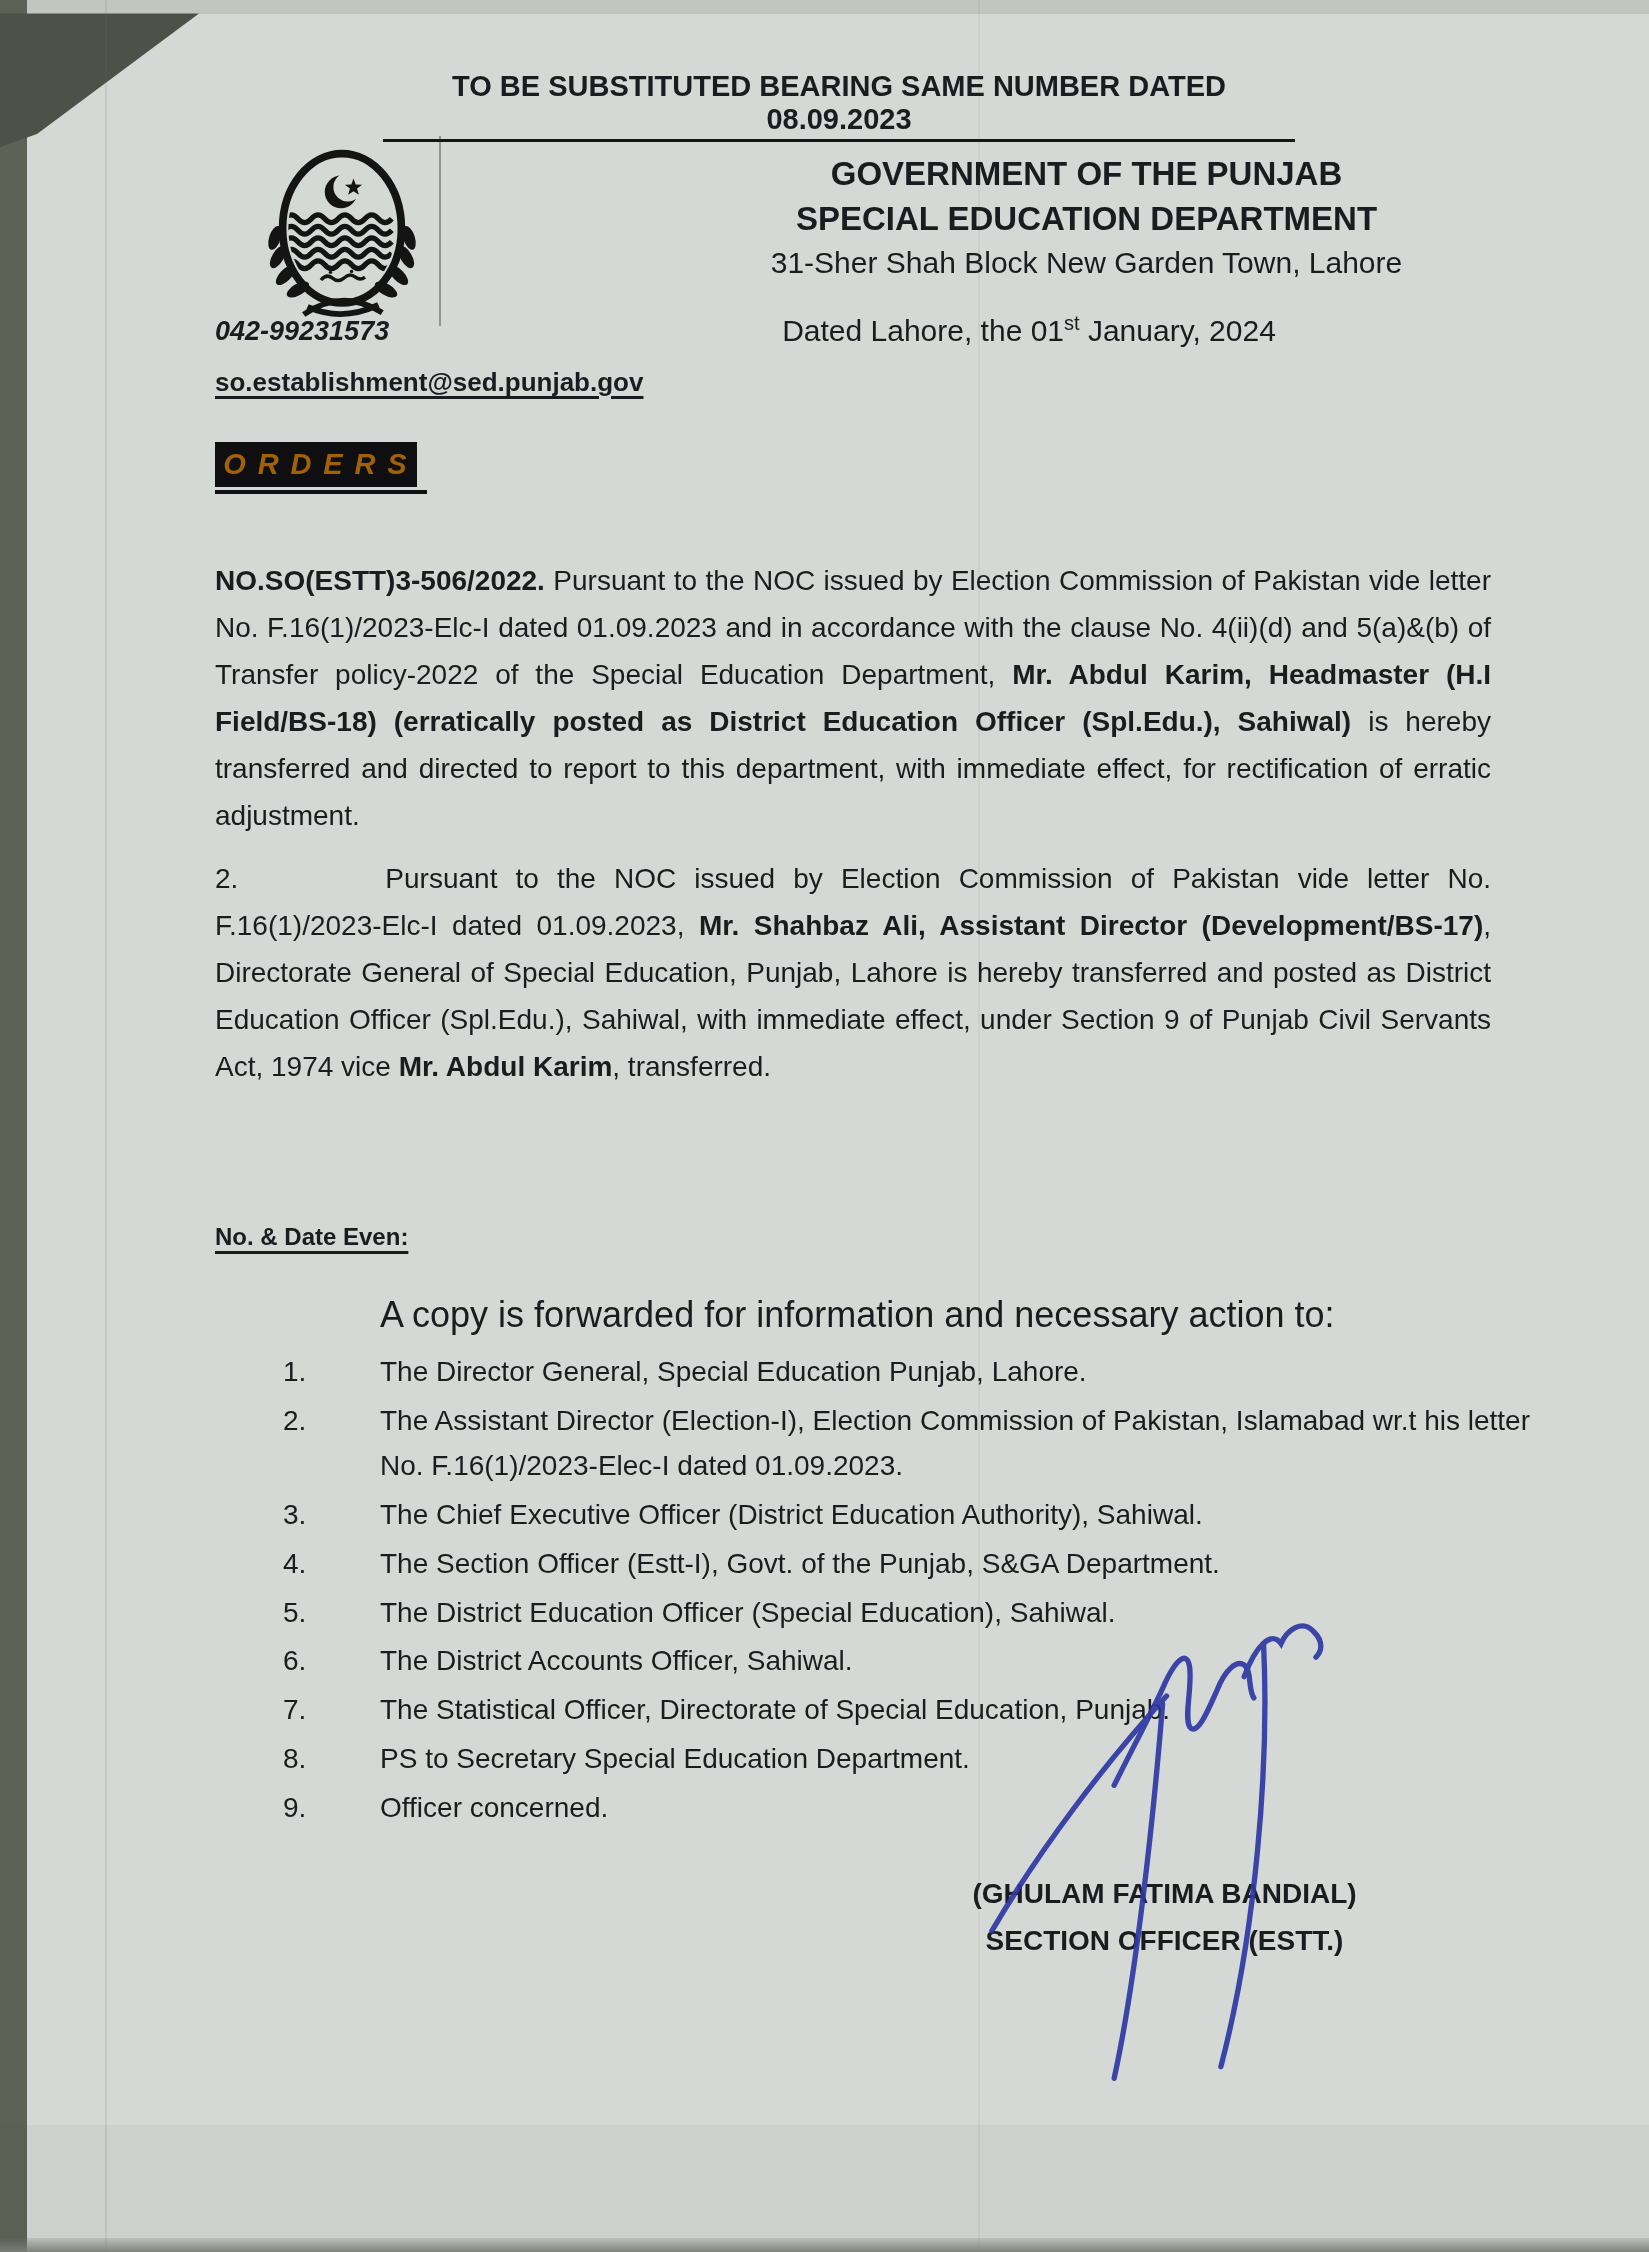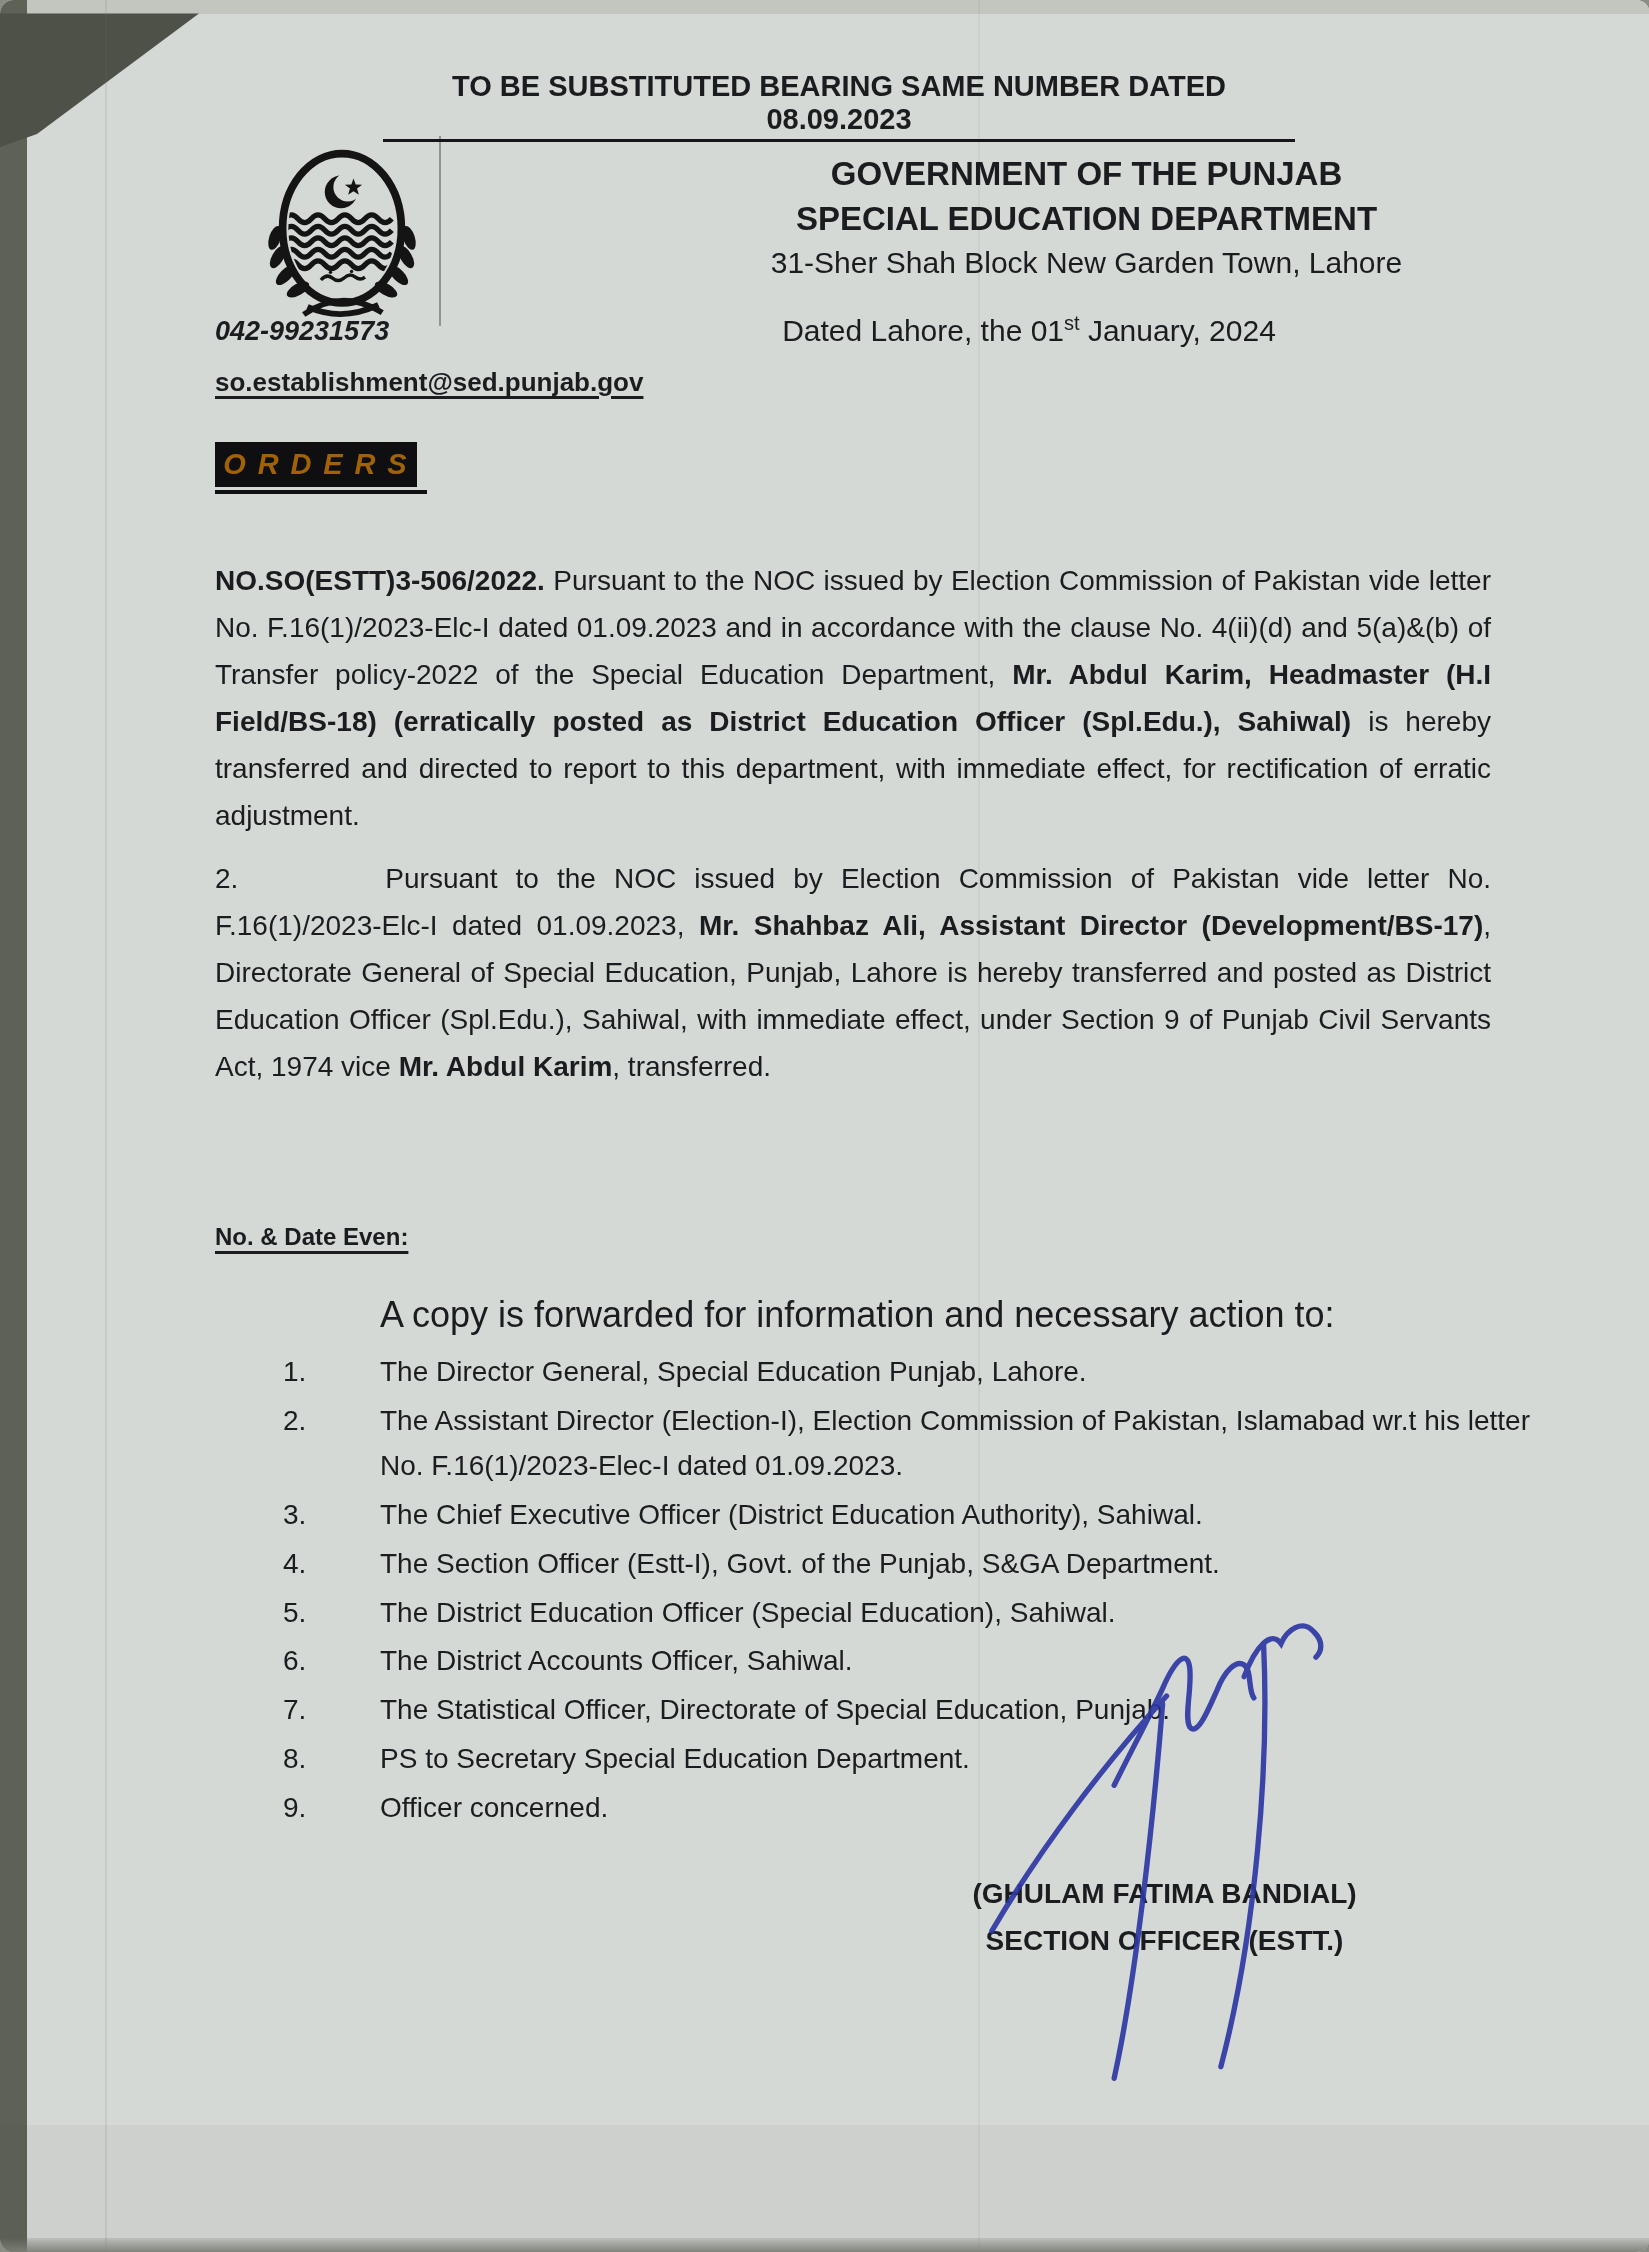--- a/index.html
+++ b/index.html
@@ -1,19 +1,19 @@
 <!DOCTYPE html>
 <html><head>
 <meta charset="utf-8">
 <style>
   html,body{margin:0;padding:0;background:#8a8d82;}
   .sheet{
     position:relative;width:1650px;height:2252px;
     background:#d5d9d5;overflow:hidden;
-    font-family:"Liberation Sans",sans-serif;color:#1b1c1f;border-radius:14px;
+    font-family:"Liberation Sans",sans-serif;color:#1b1c1f;
   }
   
   .top-edge{position:absolute;left:0;top:0;width:1650px;height:13.6px;background:#c3c6be;}
   .corner-wedge{position:absolute;left:0;top:0;width:311px;height:165px;background:#4d5147;
     clip-path:polygon(0 13.6px,199px 13.6px,37px 134px,0 147px);}
   .left-strip{position:absolute;left:0;top:0;width:27px;height:2252px;background:#5d6156;}
   .fold-line{position:absolute;top:0;width:1.9px;height:2252px;background:rgba(110,116,104,0.14);}
   .bottom-band{position:absolute;left:0;top:2125px;width:1650px;height:127px;background:rgba(55,60,50,0.05);}
   .bottom-edge{position:absolute;left:0;top:2238px;width:1650px;height:14.6px;
     background:linear-gradient(to bottom,rgba(90,94,84,0.15),#7d8076);}

